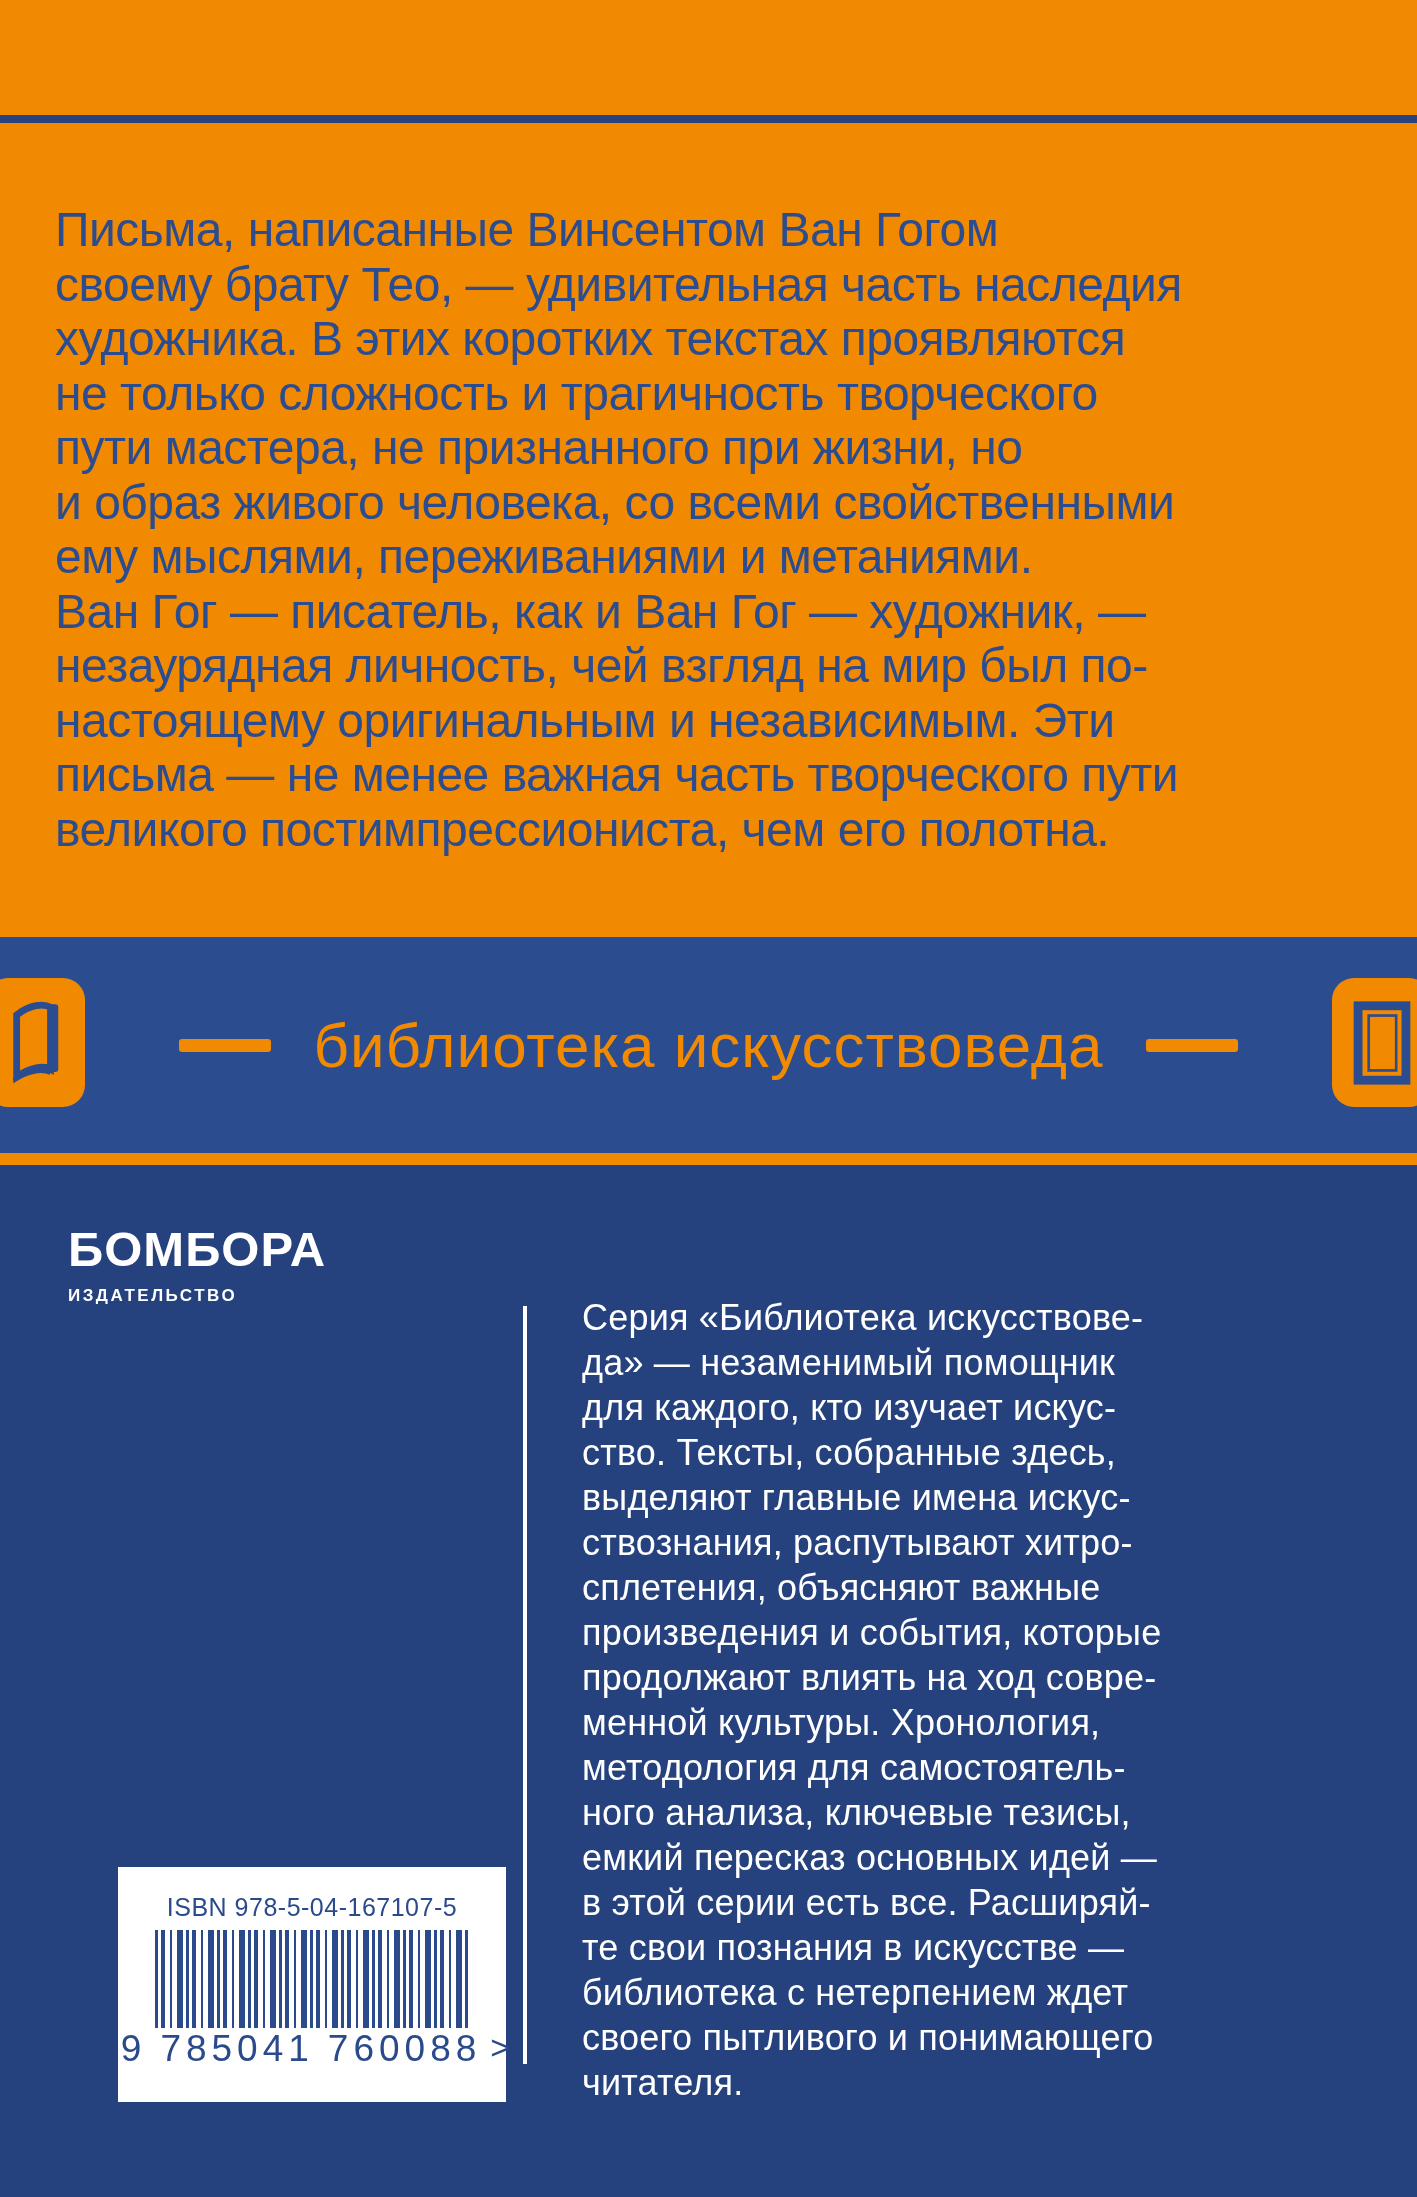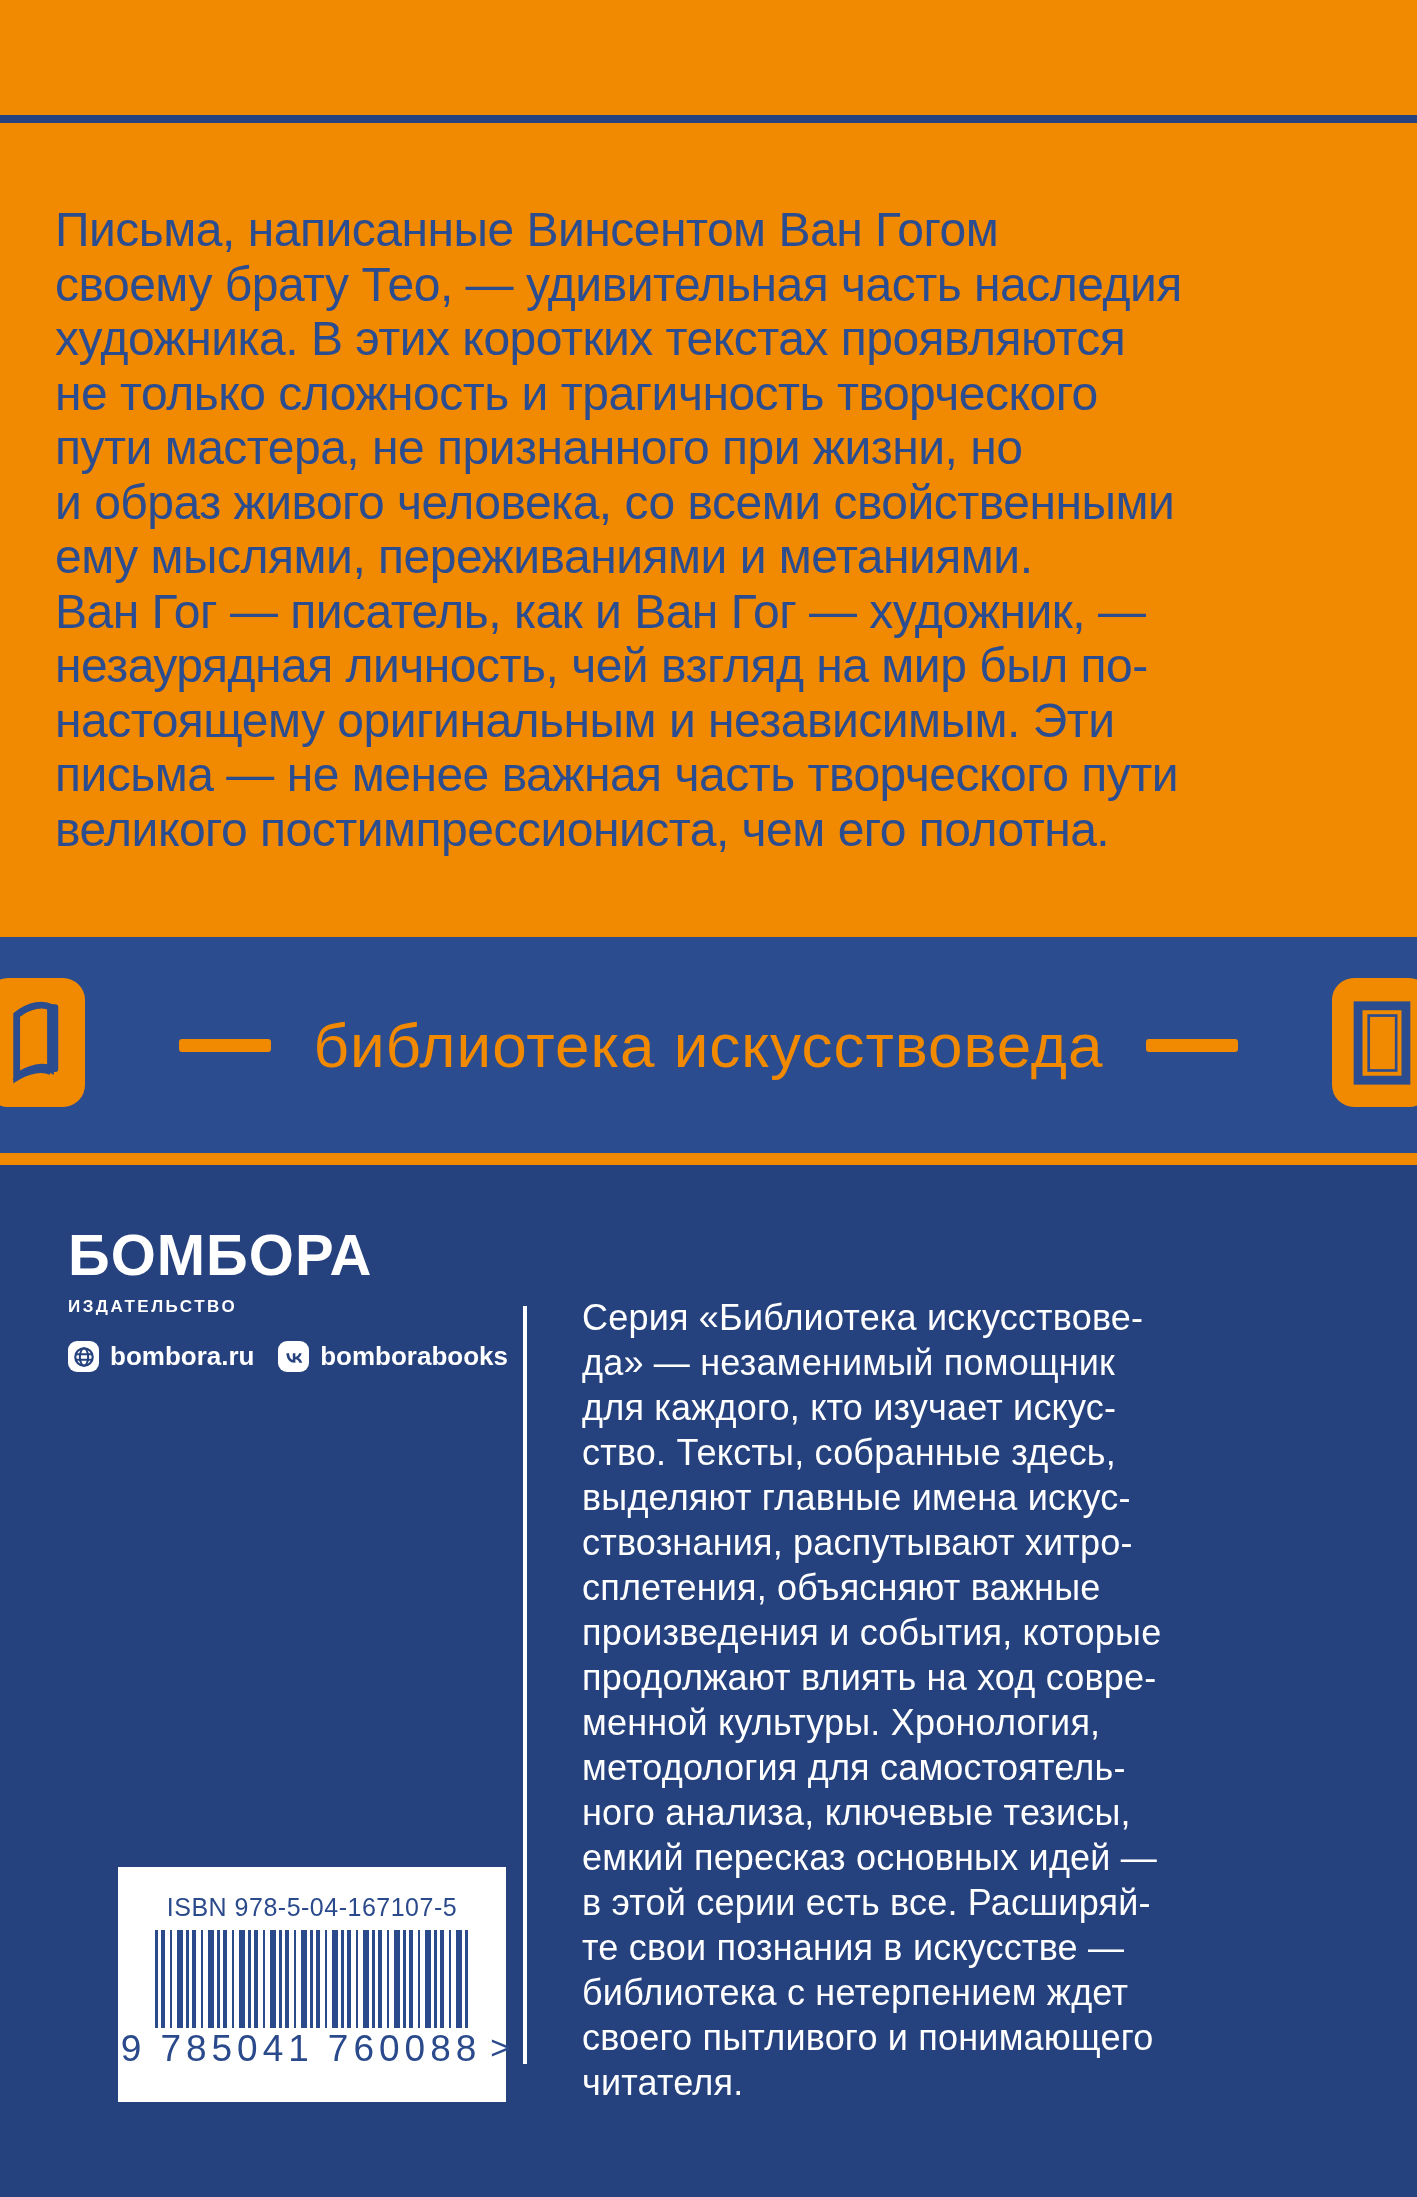--- a/index.html
+++ b/index.html
@@ -33,21 +33,21 @@
     position:absolute;top:41px;width:99px;height:129px;background:#F18A00;
     border-radius:22px;display:flex;align-items:center;justify-content:center;
   }
   .band-icon.left{left:-14px;}
   .band-icon.right{right:-14px;}
   
   .orange-stripe{top:1153px;height:12px;background:#F18A00;}
   
   .bottom{top:1165px;height:1032px;background:#26427E;color:#fff;}
   .left-col{position:absolute;left:68px;top:56px;width:440px;}
-  .brand{font-size:58px;font-weight:700;letter-spacing:1px;color:#fff;}
+  .brand{font-size:49px;font-weight:700;letter-spacing:1px;color:#fff;}
   .brand-sub{font-size:17px;font-weight:700;letter-spacing:2.5px;margin-top:9px;color:#fff;}
   .about{margin-top:22px;font-size:24px;line-height:30.5px;white-space:pre-line;color:#fff;}
   .socials{margin-top:24px;}
   .social-row{display:flex;align-items:center;gap:11px;margin-top:9px;}
   .sicon{
     width:31px;height:31px;background:#fff;border-radius:9px;flex:0 0 auto;
     display:flex;align-items:center;justify-content:center;
   }
   .sicon svg{display:block;}
   .slabel{font-size:26px;font-weight:700;color:#fff;}
@@ -123,38 +123,20 @@
 
   <div class="abs orange-stripe"></div>
 
   <div class="abs bottom">
 
     <div class="left-col">
       <div class="brand">БОМБОРА</div>
       <div class="brand-sub">ИЗДАТЕЛЬСТВО</div>
 
       <div class="socials">
-        <div class="social-row">
-          <span class="sicon">
-            <svg width="22" height="22" viewBox="0 0 24 24">
-              <circle cx="12" cy="12" r="9.5" fill="none" stroke="#26427E" stroke-width="2.4"></circle>
-              <ellipse cx="12" cy="12" rx="4.5" ry="9.5" fill="none" stroke="#26427E" stroke-width="2.2"></ellipse>
-              <line x1="3" y1="9" x2="21" y2="9" stroke="#26427E" stroke-width="2.2"></line>
-              <line x1="3" y1="15" x2="21" y2="15" stroke="#26427E" stroke-width="2.2"></line>
-            </svg>
-          </span>
-          <span class="slabel">bombora.ru</span>
-          <span style="width:14px"></span>
-          <span class="sicon">
-            <svg width="22" height="22" viewBox="0 0 24 24">
-              <path d="M12.9 18.2c-5.6 0-9-3.9-9.2-10.4h3c.1 4.8 2.3 6.8 4 7.2V7.8h2.8v4.1c1.7-.2 3.5-2.1 4.1-4.1h2.8c-.5 2.5-2.3 4.4-3.6 5.2 1.3.6 3.4 2.3 4.2 5.2h-3.1c-.6-2-2.2-3.6-4.4-3.8v3.8z" fill="#26427E"></path>
-            </svg>
-          </span>
-          <span class="slabel">bomborabooks</span>
-        </div>
       </div>
     </div>
 
     <div class="divider"></div>
 
     <div class="right-col">Серия «Библиотека искусствове-
 да» — незаменимый помощник
 для каждого, кто изучает искус-
 ство. Тексты, собранные здесь,
 выделяют главные имена искус-

